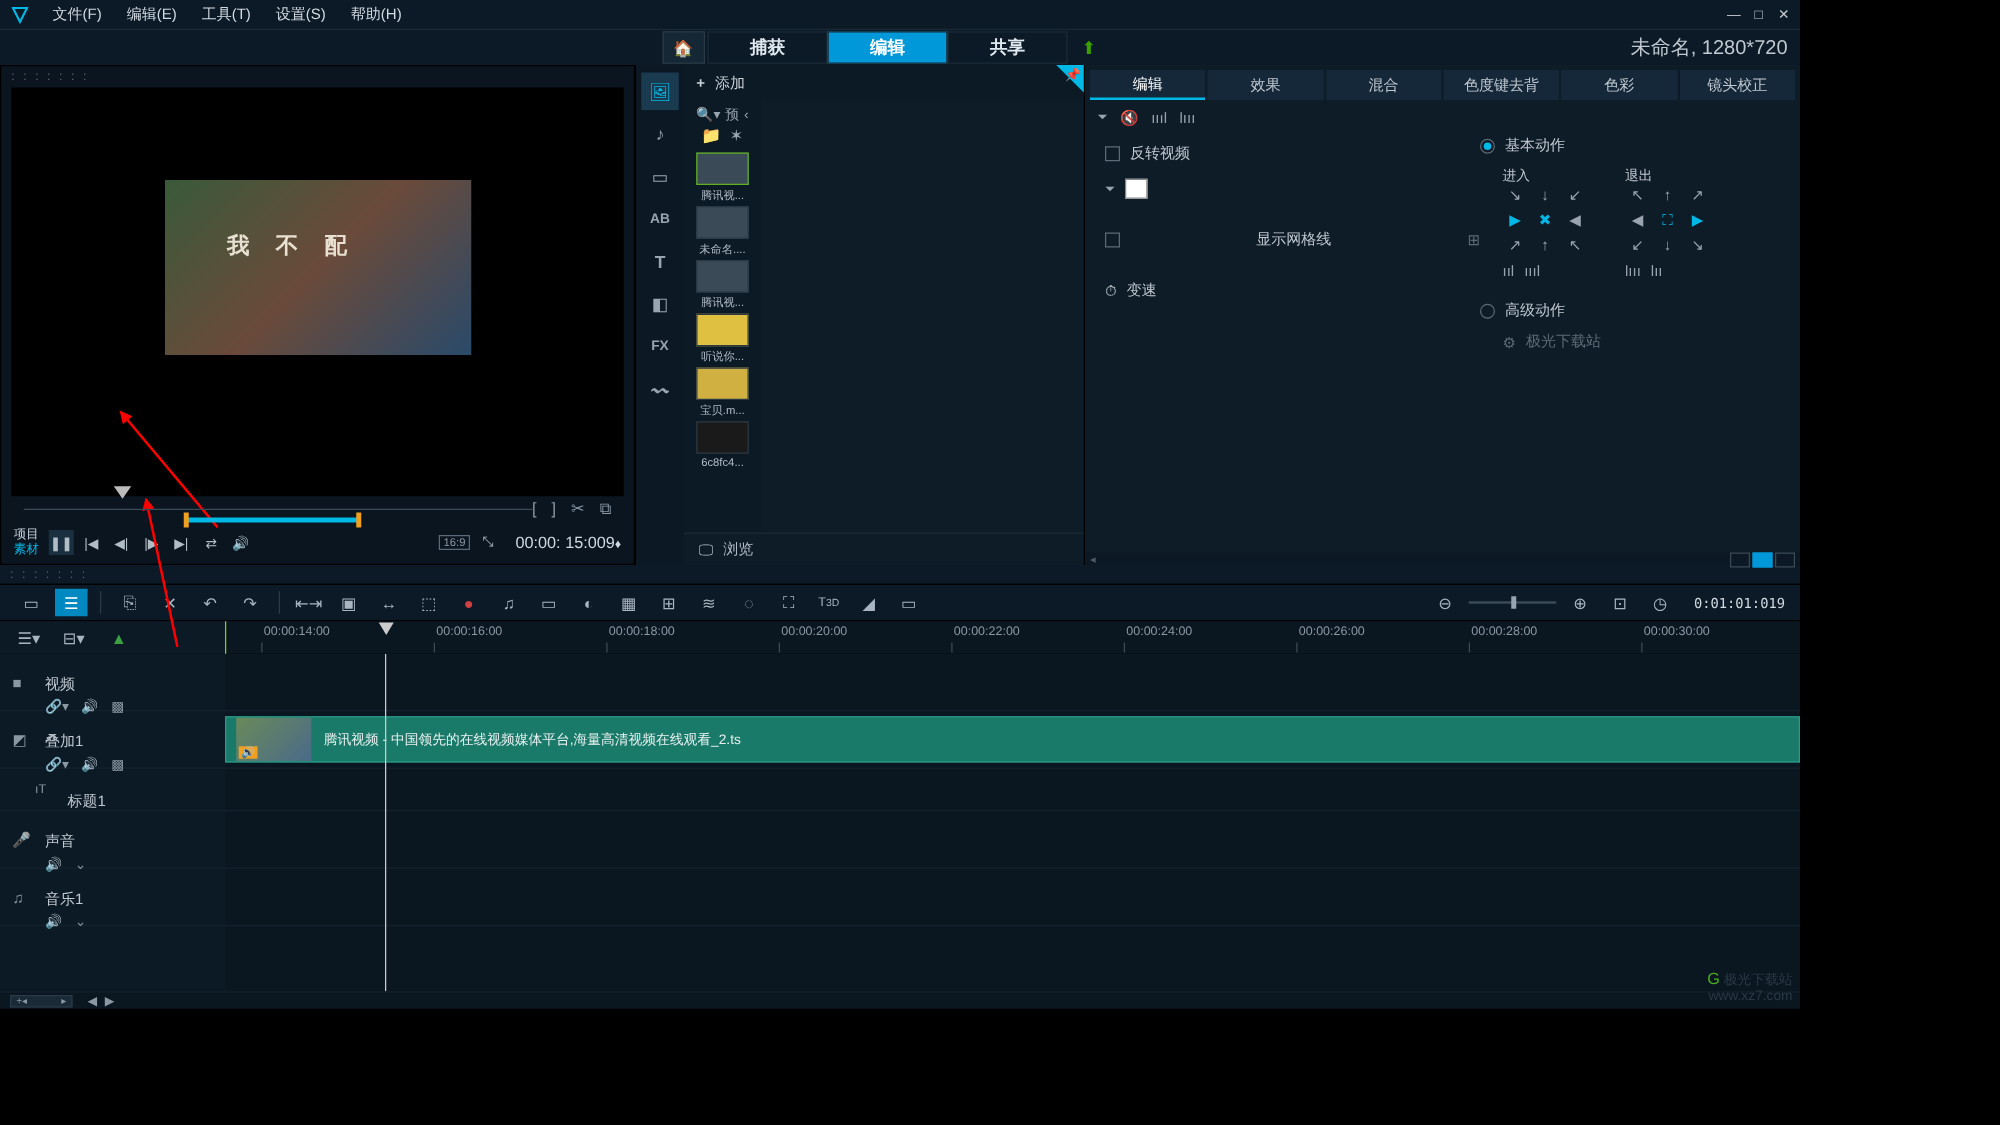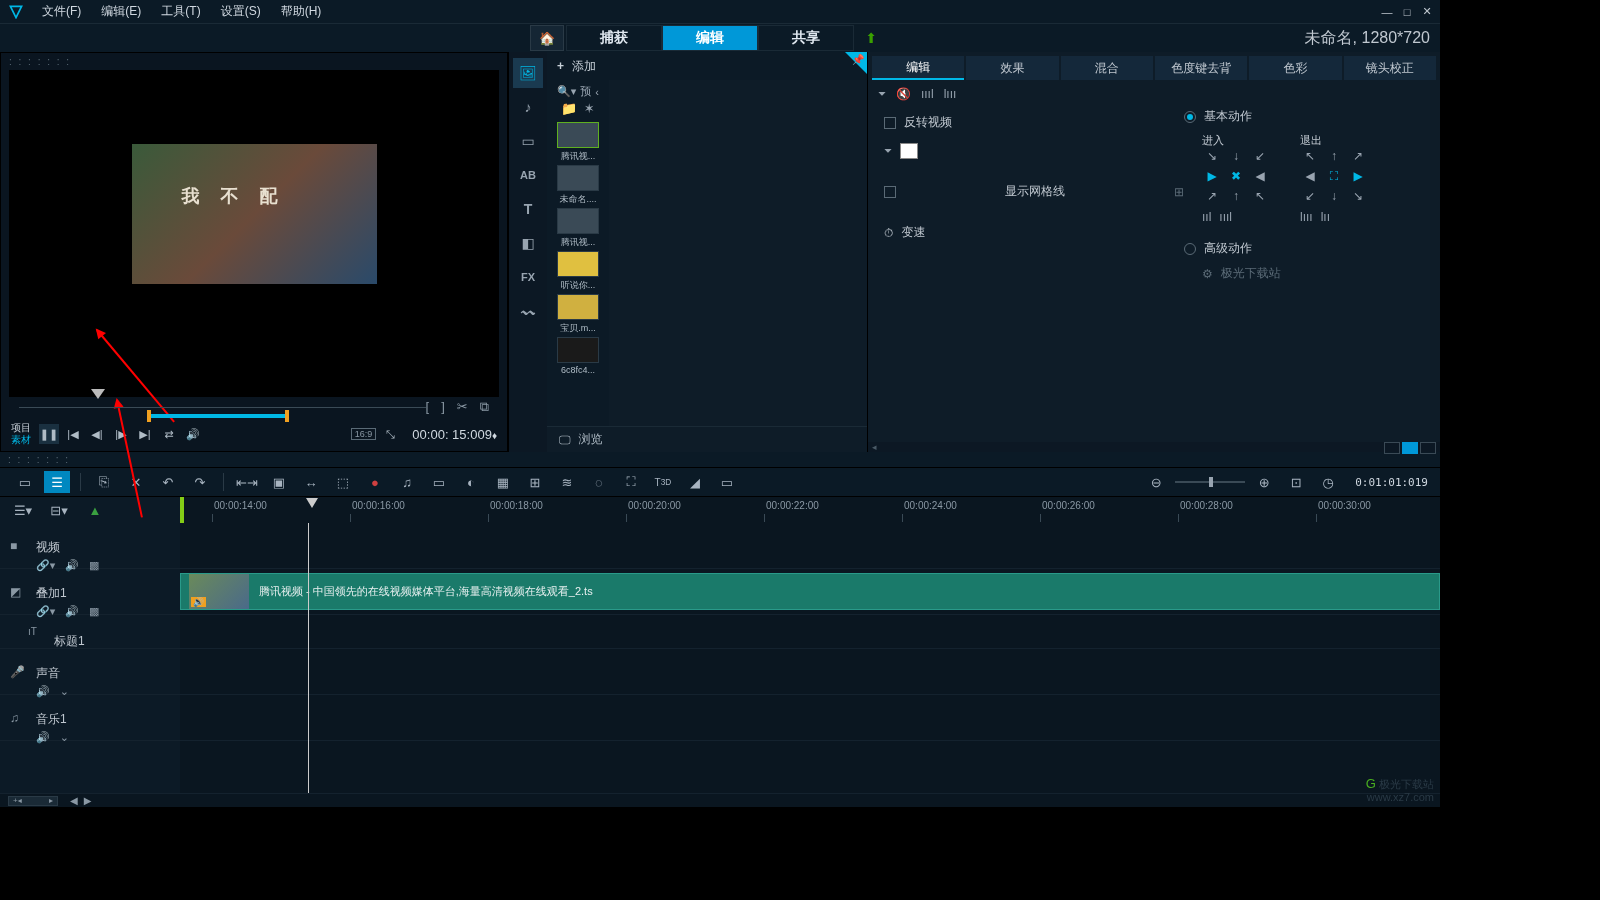--- a/index.html
+++ b/index.html
@@ -86,21 +86,21 @@
 .opt-scroll{height:10px; background:#0c1824; display:flex; justify-content:space-between; padding:0 4px; color:#4a5a66; font-size:9px;}
 .timeline-toolbar { height: 30px; background:#0b1a26; display:flex; align-items:center; padding: 0 12px; gap:6px; border-top:1px solid #000; border-bottom:1px solid #000;}
 .tl-btn { width:26px; height:22px; display:flex; align-items:center; justify-content:center; color:#a8b4c0; cursor:pointer; font-size:13px;}
 .tl-btn.active{ background:#0088c0; color:#fff;}
 .tl-sep{ width:1px; height:18px; background:#2a3a46; margin:0 4px;}
 .zoom-area{margin-left:auto; display:flex; align-items:center; gap:6px;}
 .zoom-track{width:70px; height:2px; background:#3a4a56; position:relative;}
 .zoom-track::after{content:""; position:absolute; left:34px; top:-4px; width:4px; height:10px; background:#98a4b0;}
 .ruler-row{height:26px; background:#0a1620; display:flex;}
 .ruler-left{width:180px; background:#0c1a26; display:flex; align-items:center; gap:10px; padding:0 10px;}
-.ruler-main{flex:1; position:relative; overflow:hidden; border-left:4px solid #84cc16;}
+.ruler-main{flex:1; position:relative; overflow:hidden; border-left:1px solid #84cc16;}
 .ruler-tick{position:absolute; top:3px; font-size:10px; color:#8a98a4;}
 .ruler-tick::before{content:""; position:absolute; left:-2px; top:14px; width:1px; height:8px; background:#3a4a56;}
 .playhead-marker{position:absolute; top:1px; color:#d0d0d0;}
 .playhead-marker::before{content:""; display:block; width:0;height:0; border-left:6px solid transparent; border-right:6px solid transparent; border-top:10px solid #ccc;}
 .timeline-body{height:270px; background:#0a1620; display:flex; overflow:hidden;}
 .track-headers{width:180px; background:#0c1a26;}
 .track-head{height:46px; border-bottom:1px solid #14222e; display:flex; align-items:center; padding:0 10px; gap:4px;}
 .track-icon{width:22px; color:#8a98a4; font-size:12px;}
 .track-labels{display:flex; flex-direction:column; flex:1;}
 .track-name{font-size:12px; color:#c0c8d0;margin-top:20px;}

